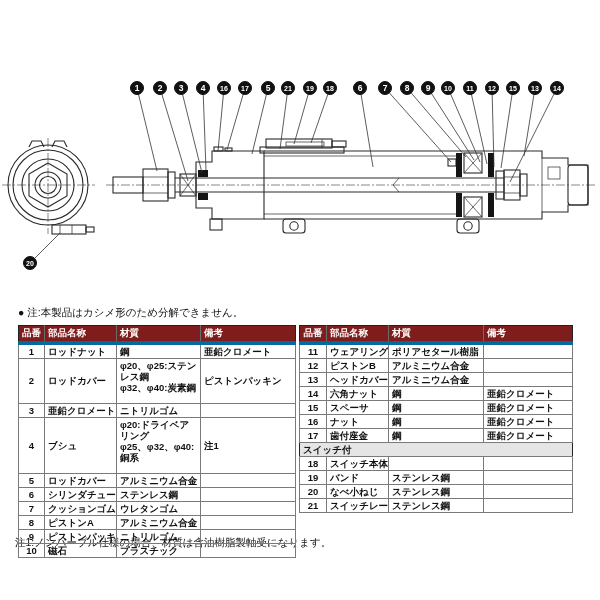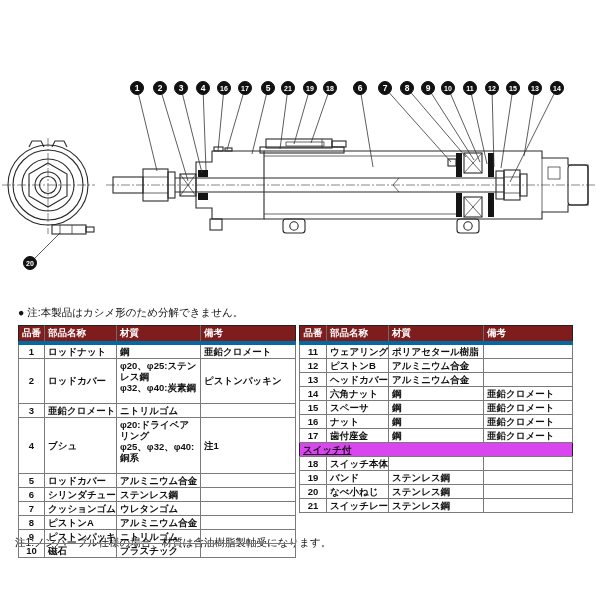--- a/index.html
+++ b/index.html
@@ -33,21 +33,21 @@
     overflow:hidden; white-space:nowrap;
   }
   .parts th:first-child { border-left:none; text-align:center; padding:1px 1px; }
   .parts td {
     border:1px solid #7a7a7a; border-top:1.5px solid #1a1a1a;
     padding:0 3px; height:13px; line-height:12px; overflow:hidden; white-space:nowrap;
   }
   .parts td.num { text-align:center; padding:0 1px; }
   .parts td.multiline { white-space:pre-line; line-height:11px; padding-top:1px; padding-bottom:10px; height:auto; }
   .parts tr.section td {
-    background:#d946ef; border-left:none; border-right:none; font-weight:bold;text-decoration:underline;
+    background:#e5e5e5; border-left:none; border-right:none; font-weight:bold;
   }
 </style>
 </head>
 <body>
 
 <svg class="diagram" width="600" height="305" viewBox="0 0 600 305">
 
   <g>
     <line class="cl" x1="2" y1="185" x2="95" y2="185"></line>
     <line class="cl" x1="48" y1="138" x2="48" y2="234"></line>

